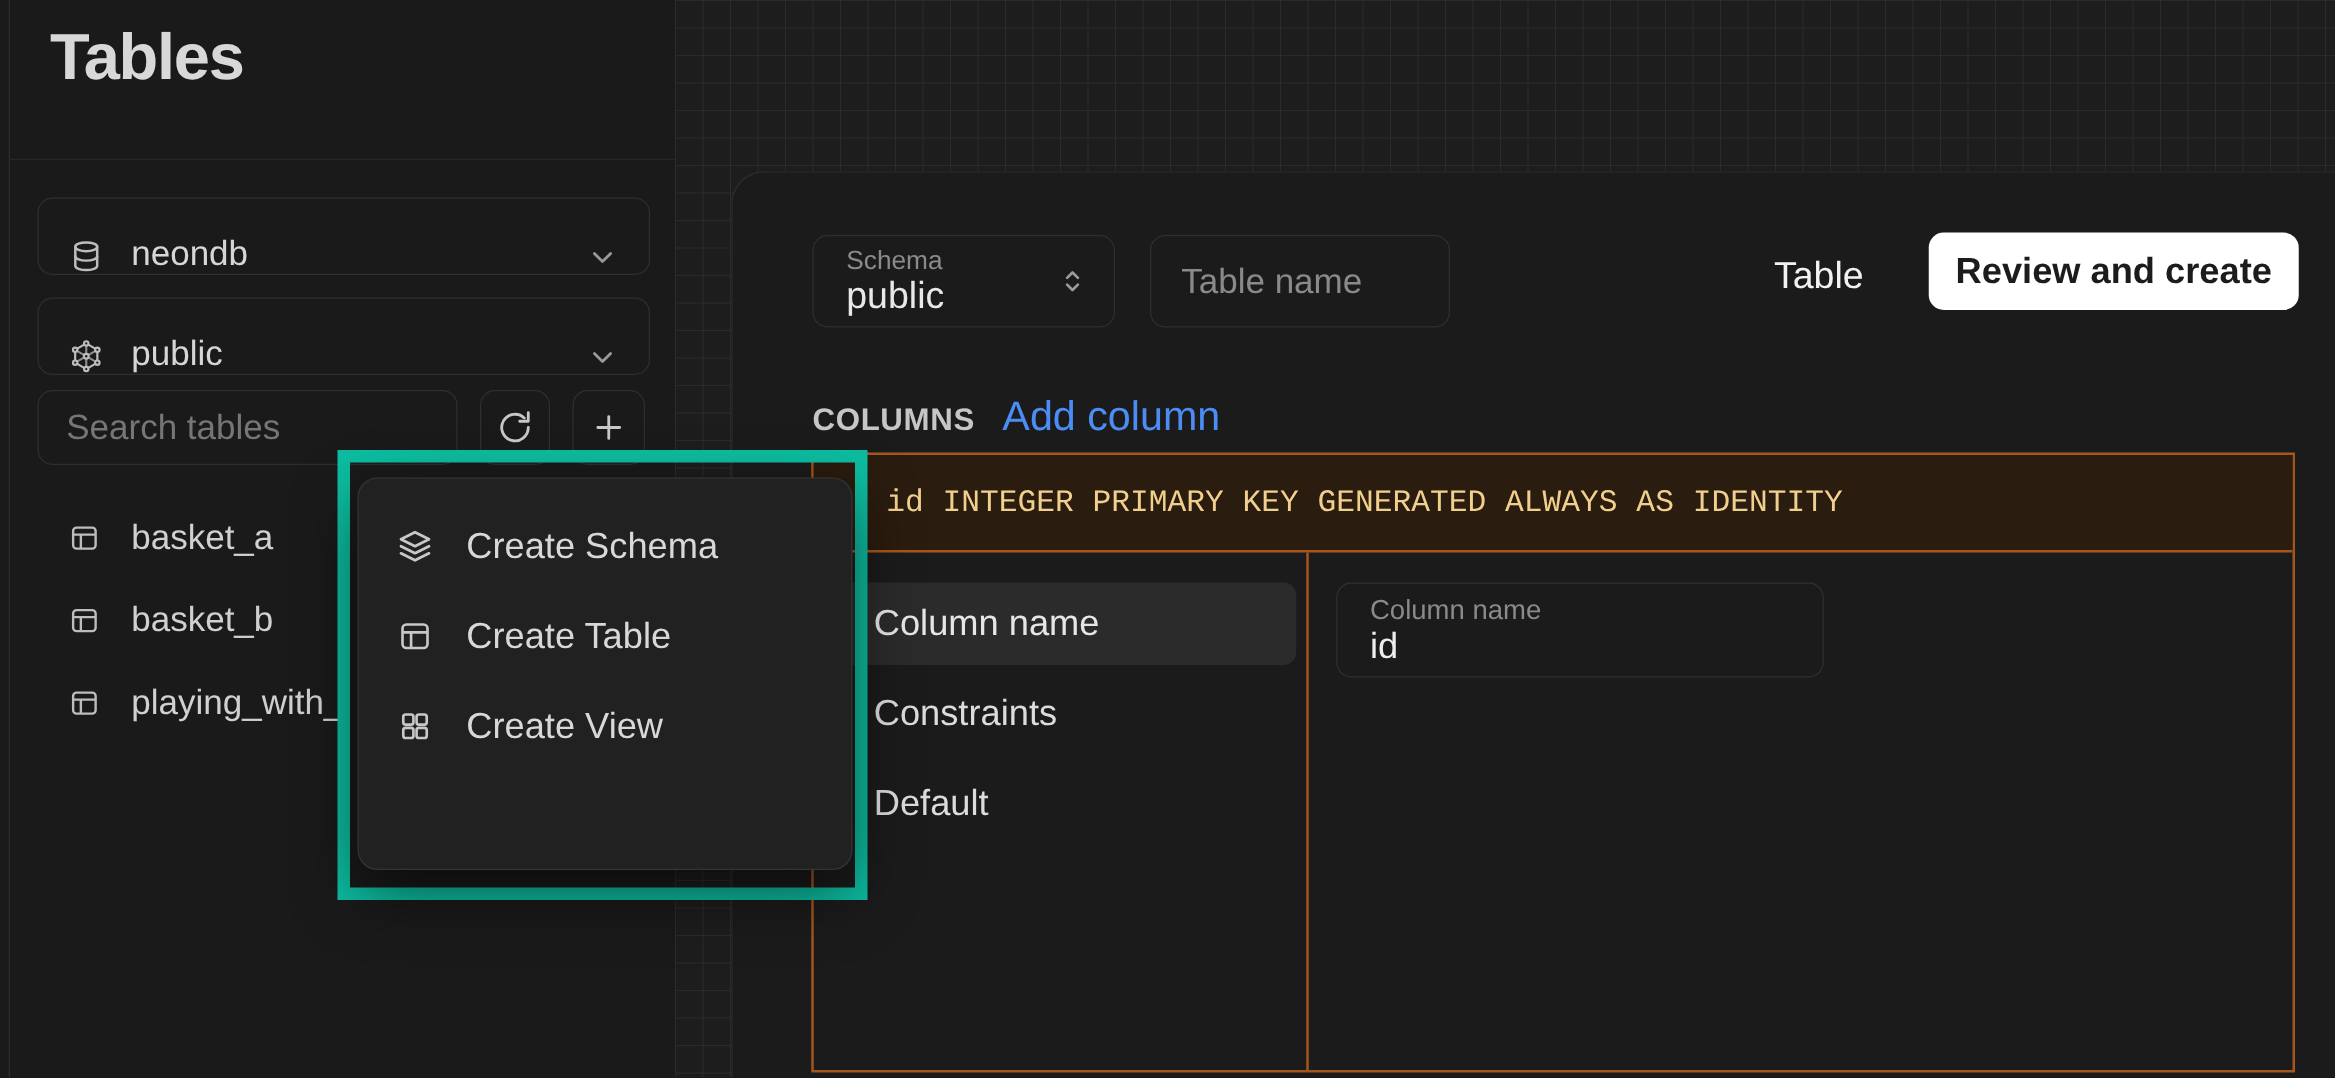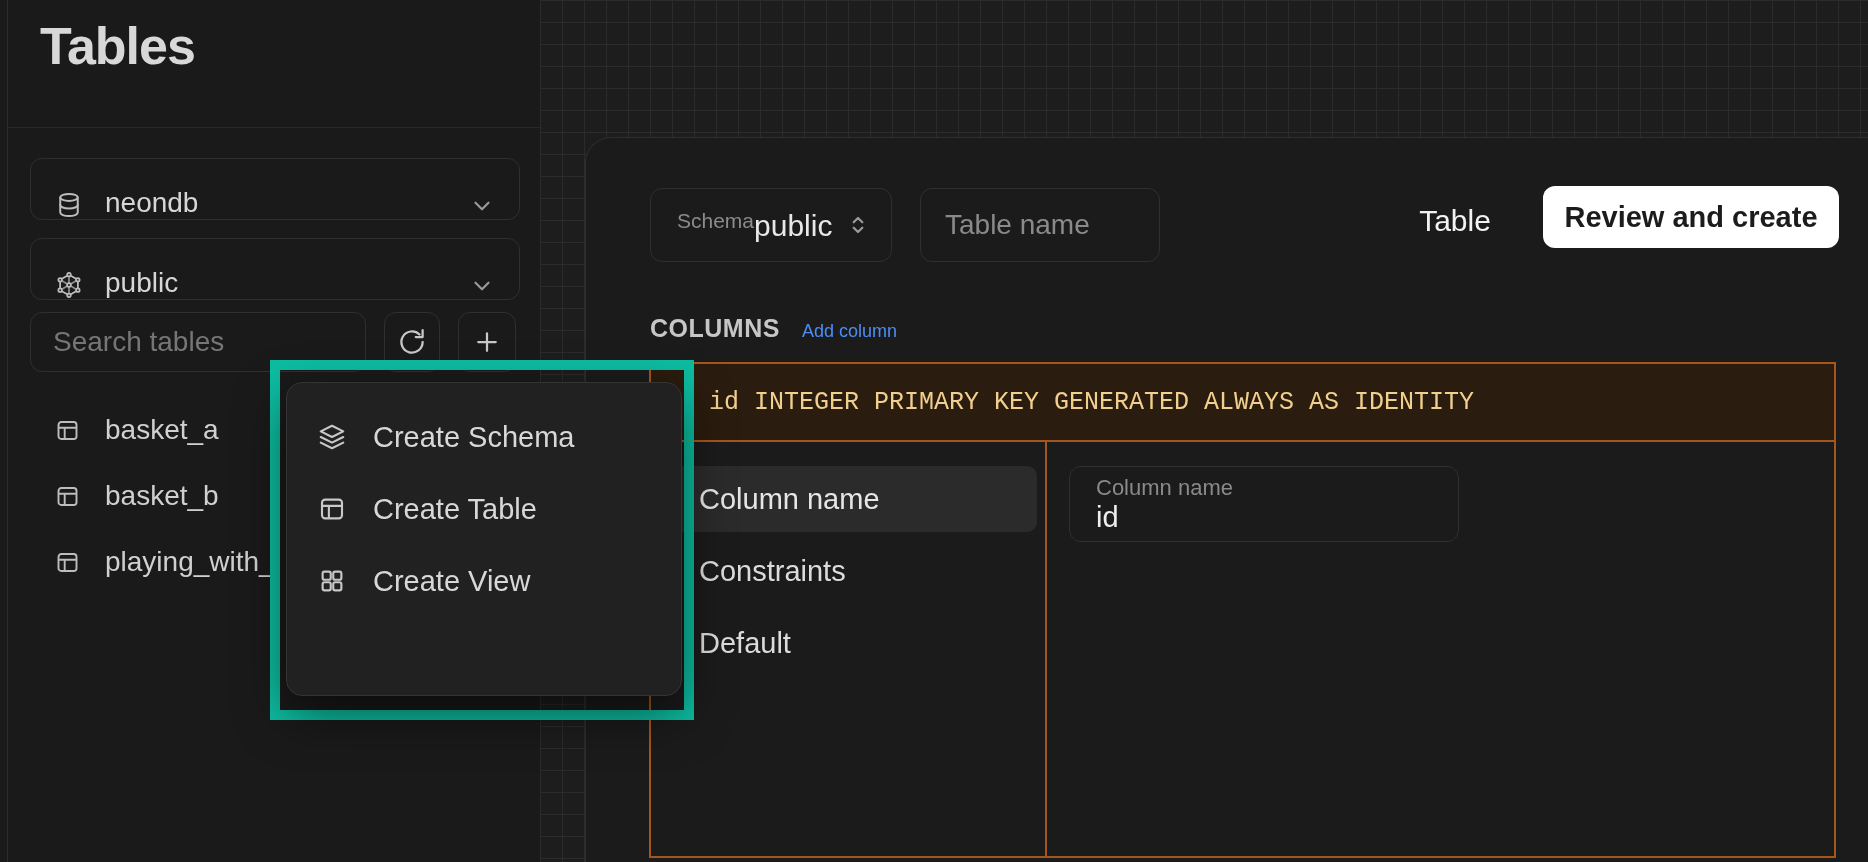--- a/index.html
+++ b/index.html
@@ -62,21 +62,21 @@
     position: absolute; left: 585px; top: 137px; width: 1283px; height: 725px;
     background: #1b1b1b; border-top: 1px solid #2e2e2e; border-left: 1px solid #2e2e2e;
     border-top-left-radius: 26px;
   }
 
   .field-schema {
     position: absolute; left: 650px; top: 188px; width: 242px; height: 74px;
     border: 1px solid #2f2f2f; border-radius: 12px; cursor: pointer;
     display: flex; align-items: center; padding: 0 20px 0 26px;
   }
-  .field-schema .stack { display: flex; flex-direction: row; line-height: 1.1; justify-content: flex-end; }
+  .field-schema .stack { display: flex; flex-direction: column; line-height: 1.1; justify-content: flex-end; }
   .field-label { font-size: 21px; color: #8b8b8b; }
   .field-value { font-size: 30px; color: #e8e8e8; }
   .field-schema .chev { margin-left: auto; }
 
   .tablename-input {
     position: absolute; left: 920px; top: 188px; width: 240px; height: 74px;
     background: transparent; border: 1px solid #2f2f2f; border-radius: 12px;
     padding: 0 24px; font-size: 28px; color: #d6d6d6;
     font-family: "Liberation Sans", sans-serif;
   }
@@ -89,21 +89,21 @@
   }
   .review-btn {
     position: absolute; left: 1543px; top: 186px; width: 296px; height: 62px;
     background: #ffffff; border: none; border-radius: 12px;
     color: #1c1c1c; font-size: 29px; font-weight: 600;
     font-family: "Liberation Sans", sans-serif; cursor: pointer;
   }
 
   .columns-head { position: absolute; left: 650px; top: 314px; display: flex; align-items: baseline; gap: 22px; }
   .columns-title { font-size: 25px; font-weight: 700; color: #c6c6c6; letter-spacing: 0.5px; }
-  .add-column { font-size: 18px; font-weight: 500; color: #4c8df5; cursor: pointer; text-decoration: none; }
+  .add-column { font-size: 33px; font-weight: 500; color: #4c8df5; cursor: pointer; text-decoration: none; }
 
   .columns-editor {
     position: absolute; left: 649px; top: 362px; width: 1187px; height: 496px;
     border: 2px solid #a5561d; background: #1b1b1b; display: flex; flex-direction: column;
   }
   .sql-row {
     height: 78px; flex: 0 0 78px; background: #2a1c0e; border-bottom: 2px solid #a5561d;
     display: flex; align-items: center; padding-left: 58px;
     font-family: "Liberation Mono", monospace; font-size: 25px; color: #f1cf8d;
     white-space: nowrap; overflow: hidden; cursor: pointer;

